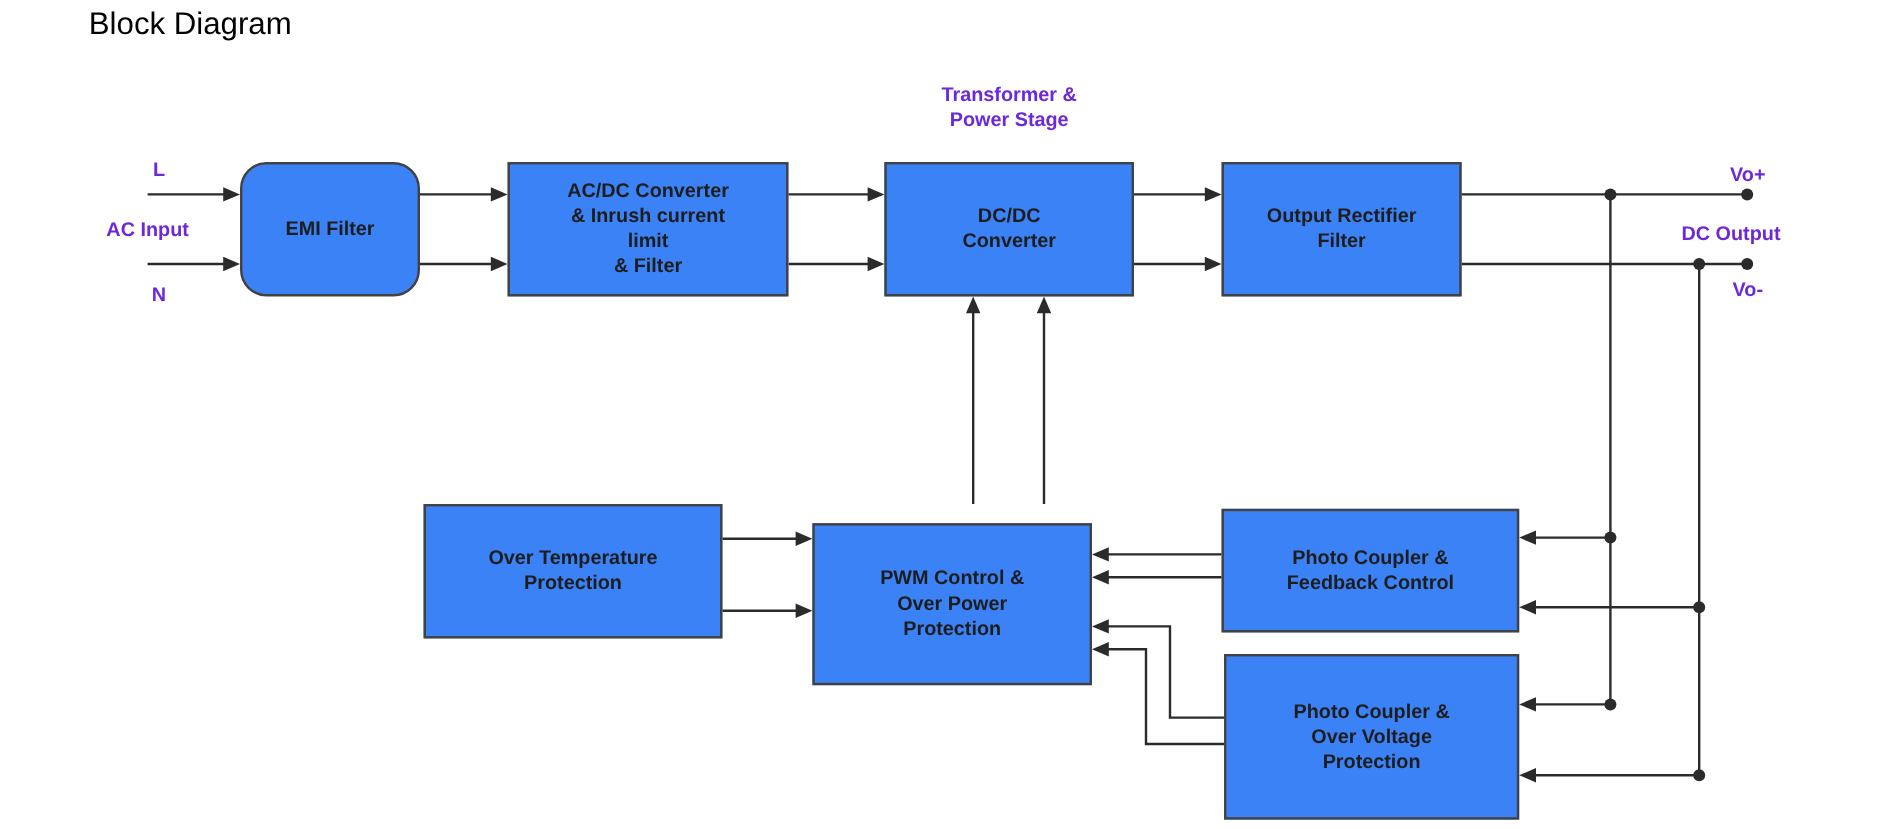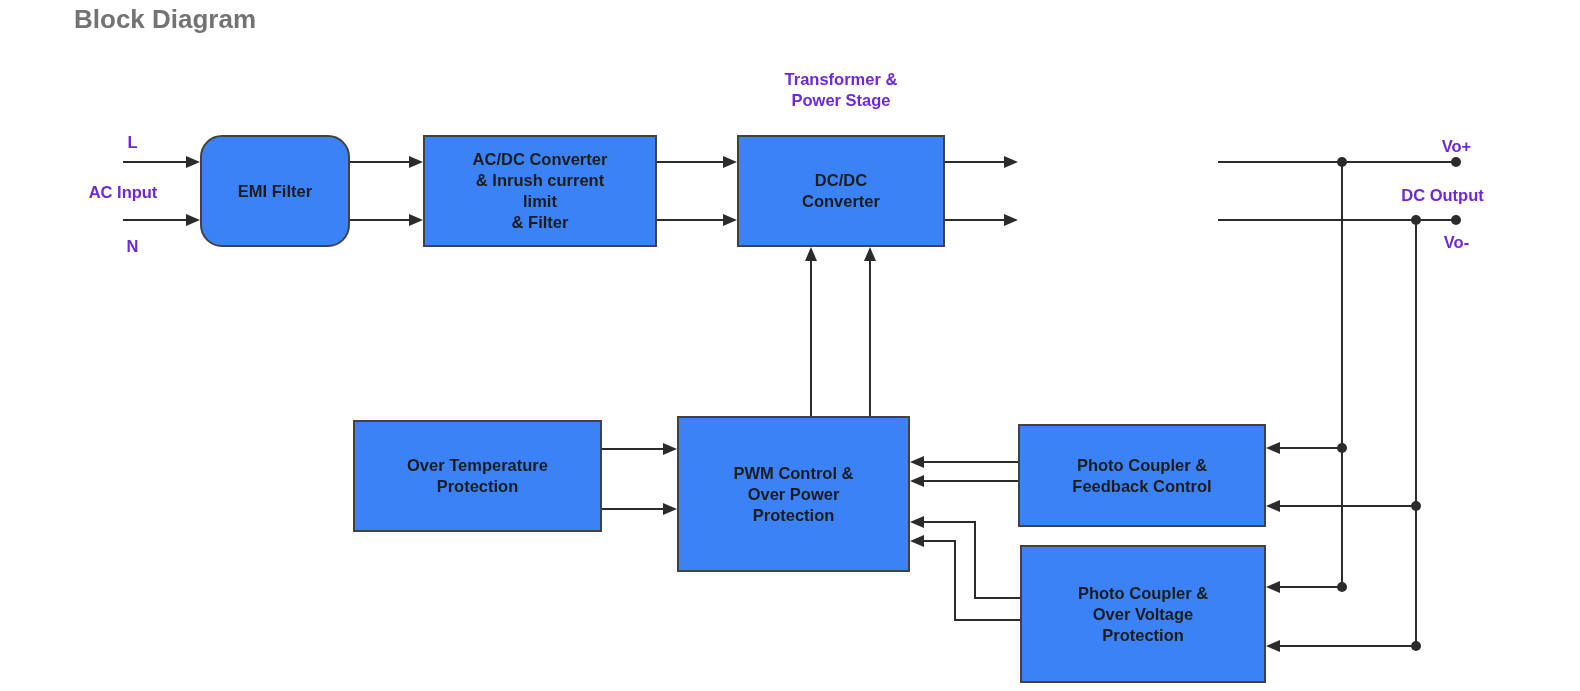--- a/index.html
+++ b/index.html
@@ -2,21 +2,21 @@
 <html><head>
 <meta charset="utf-8">
 <style>
   html,body{margin:0;padding:0;background:#ffffff;}
   .canvas{
     position:relative;width:1580px;height:691px;background:#ffffff;
     font-family:"Liberation Sans",sans-serif;overflow:hidden;
   }
   .title{
     position:absolute;left:74px;top:4px;margin:0;
-    font-size:26px;font-weight:bold;color:#737373;letter-spacing:0;
+    font-size:26px;font-weight:normal;color:#000000;letter-spacing:0;
   }
   .connector-layer{position:absolute;left:0;top:0;width:1580px;height:691px;}
   .box{
     position:absolute;box-sizing:border-box;background:#3b82f6;
     border:2px solid #424242;display:flex;align-items:center;justify-content:center;
     text-align:center;font-weight:bold;font-size:16.5px;line-height:21px;
     color:#1d1d1d;white-space:pre-line;
   }
   .lbl{
     position:absolute;font-weight:bold;font-size:16.5px;line-height:21px;
@@ -149,25 +149,27 @@
   <div class="box" style="left:200px;top:135px;width:150px;height:112px;border-radius:22px;">EMI Filter</div>
 
   <div class="box" style="left:423px;top:135px;width:234px;height:112px;">AC/DC Converter
 &amp; Inrush current
 limit
 &amp; Filter</div>
 
   <div class="box" style="left:737px;top:135px;width:208px;height:112px;">DC/DC
 Converter</div>
 
+  <div class="box" style="left:1018px;top:135px;width:200px;height:112px;">Output Rectifier
+Filter</div>
 
   <div class="box" style="left:353px;top:420px;width:249px;height:112px;">Over Temperature
 Protection</div>
 
-  <div class="box" style="left:677px;top:416px;width:233px;height:156px;">PWM Control &amp;
+  <div class="box" style="left:677px;top:436px;width:233px;height:135px;">PWM Control &amp;
 Over Power
 Protection</div>
 
   <div class="box" style="left:1018px;top:424px;width:248px;height:103px;">Photo Coupler &amp;
 Feedback Control</div>
 
   <div class="box" style="left:1020px;top:545px;width:246px;height:138px;">Photo Coupler &amp;
 Over Voltage
 Protection</div>
 

